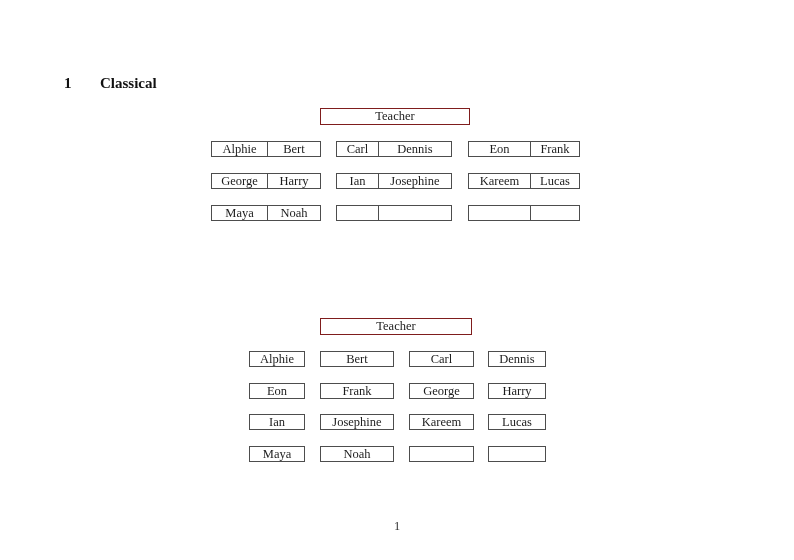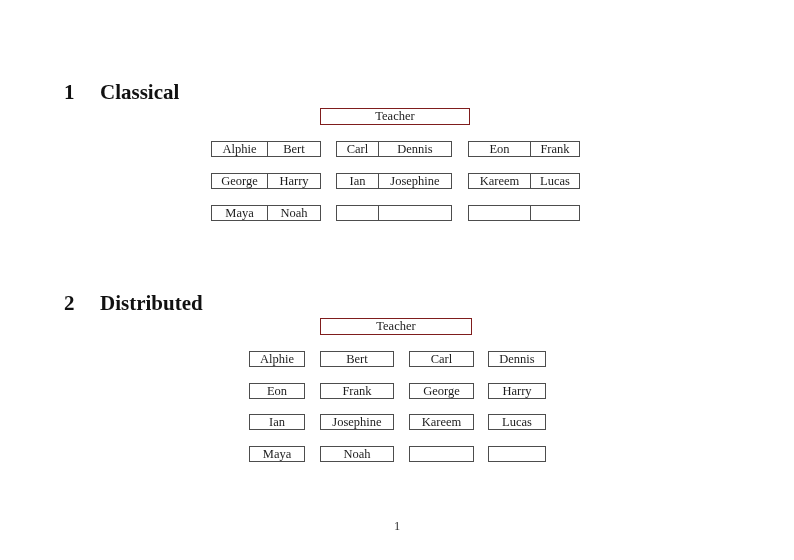--- a/index.html
+++ b/index.html
@@ -7,21 +7,21 @@
     width:794px;height:560px;
     background:#ffffff;
     font-family:"Liberation Serif","DejaVu Serif",serif;
     position:relative;
     overflow:hidden;
   }
   .page{position:absolute;left:0;top:0;width:794px;height:560px;background:#fff;}
   .sec-heading{
     position:absolute;
     font-weight:700;
-    font-size:21px;
+    font-size:15px;
     line-height:1.05;
     color:#111;
     white-space:nowrap;
   }
   .sec-num{display:inline-block;width:36px;}
   .teacher-box{
     position:absolute;
     box-sizing:border-box;
     height:17px;
     border:1px solid #7f1d1d;
@@ -104,23 +104,20 @@
   </div>
   <div class="desk" style="left:336px;top:205px;width:116px;">
     <div class="cell" style="width:41px;"></div>
     <div class="cell right"></div>
   </div>
   <div class="desk" style="left:468px;top:205px;width:112px;">
     <div class="cell" style="width:61px;"></div>
     <div class="cell right"></div>
   </div>
 
-  <h2 class="sec-heading" style="left:64px;top:275px;">
-    <span class="sec-num">2</span><span>Distributed</span>
-  </h2>
 
   <div class="teacher-box" style="left:320px;top:318px;width:152px;">Teacher</div>
 
   <div class="seat" style="left:249px;top:351px;width:56px;">Alphie</div>
   <div class="seat" style="left:320px;top:351px;width:74px;">Bert</div>
   <div class="seat" style="left:409px;top:351px;width:65px;">Carl</div>
   <div class="seat" style="left:488px;top:351px;width:58px;">Dennis</div>
 
   <div class="seat" style="left:249px;top:383px;width:56px;">Eon</div>
   <div class="seat" style="left:320px;top:383px;width:74px;">Frank</div>

